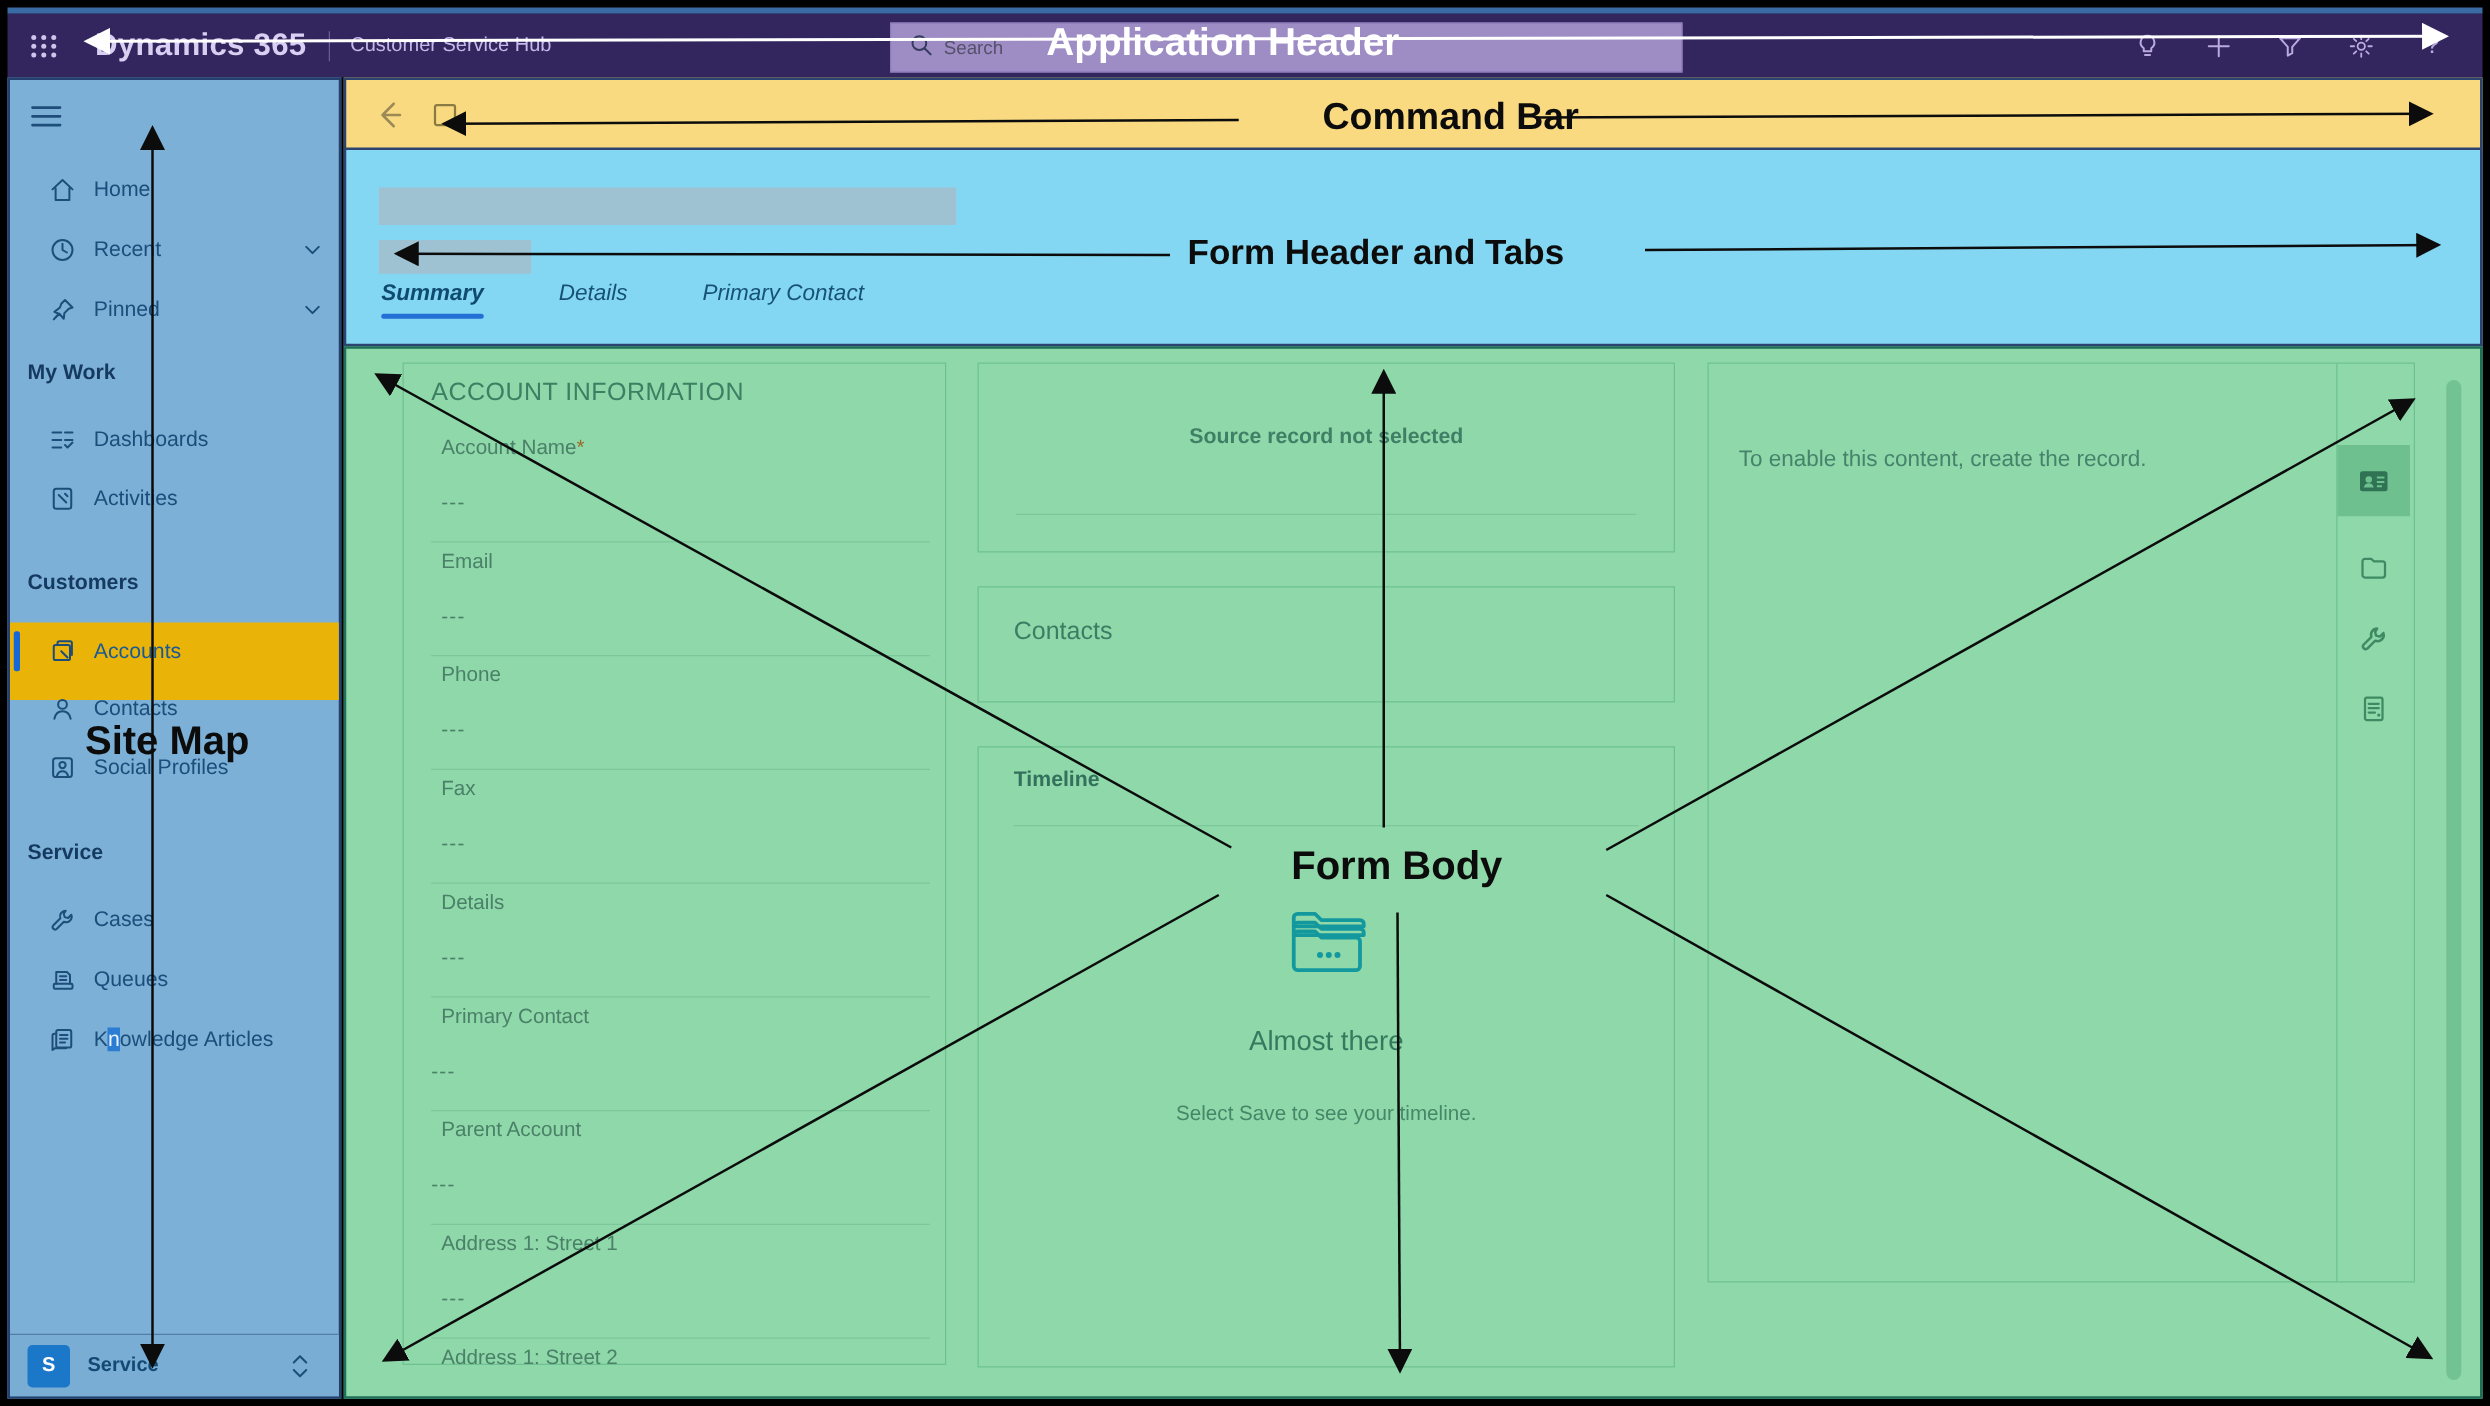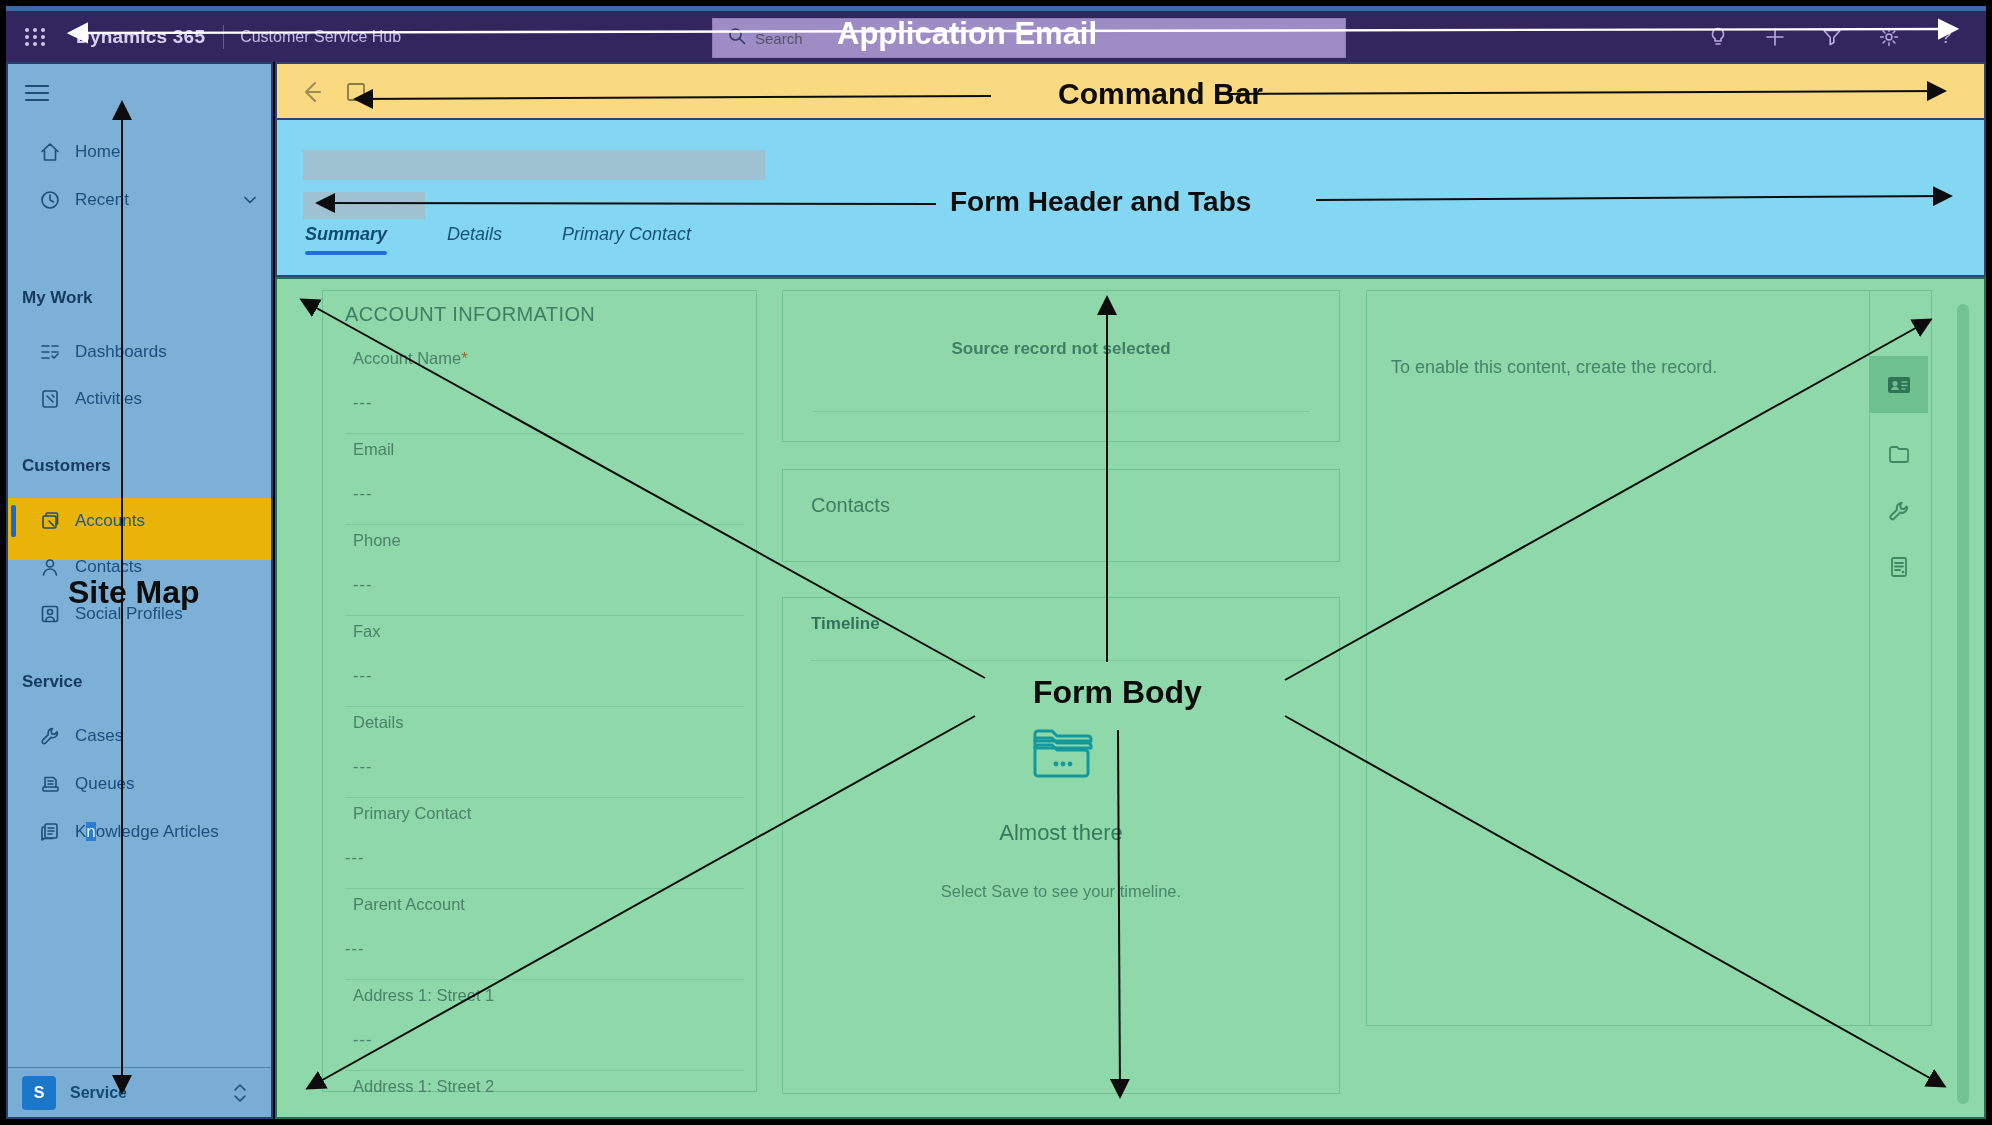--- a/index.html
+++ b/index.html
@@ -4,21 +4,21 @@
 <style>
   html,body{margin:0;padding:0;background:#222;}
   *{box-sizing:border-box;font-family:"Liberation Sans","DejaVu Sans",sans-serif;}
   .screen{position:relative;width:1992px;height:1125px;background:#000;overflow:hidden;}
   .frame{position:absolute;left:6px;top:6px;right:6px;bottom:6px;background:#000;}
 
   
   .topstrip{position:absolute;left:0;right:0;top:0;height:5px;background:#3a6aa4;}
   .app-header{position:absolute;left:0;right:0;top:5px;height:51px;background:#33265e;display:flex;align-items:center;}
   .waffle{margin-left:16px;width:26px;height:26px;display:flex;align-items:center;justify-content:center;}
-  .brand{margin-left:28px;font-size:19px;font-weight:bold;color:#d8cff2;letter-spacing:.2px;}
+  .brand{margin-left:28px;font-size:25px;font-weight:bold;color:#d8cff2;letter-spacing:.2px;}
   .hdr-div{width:1px;height:24px;background:#6a5a9c;margin:0 16px 0 18px;}
   .app-name{font-size:16px;color:#c4b8e8;}
   .search-overlay{position:absolute;left:706px;top:7px;width:634px;height:40px;background:rgba(167,149,205,.93);border:1px solid #8d7cba;display:flex;align-items:center;}
   .search-overlay .mag{margin-left:14px;}
   .search-ph{margin-left:8px;font-size:15px;color:#55516a;}
   .hdr-icons{position:absolute;right:28px;top:0;height:51px;display:flex;align-items:center;gap:33px;}
   .hicon{width:24px;height:24px;color:#b9abdf;display:flex;align-items:center;justify-content:center;font-size:20px;}
 
   
   .sitemap{position:absolute;left:0;top:56px;width:267px;bottom:0;background:#7cb0d7;border:2px solid #23406f;}
@@ -162,20 +162,29 @@
               <path d="M3 10.5 11 3l8 7.5M5.5 9.5V19h11V9.5"></path>
             </svg></span>
         <span class="lbl">Home</span>
       </div>
       <div class="sm-item" style="top:114px">
         <span class="ic"><svg width="22" height="22" viewBox="0 0 22 22" class="icstroke">
               <circle cx="11" cy="11" r="8"></circle>
               <path d="M11 6v5l3.5 2"></path>
             </svg></span>
         <span class="lbl">Recent</span>
+        <span class="chev"><svg width="16" height="16" viewBox="0 0 16 16" class="icstroke">
+              <path d="M3 5.5 8 10.5 13 5.5"></path>
+            </svg></span>
+      </div>
+      <div class="sm-item" style="top:162px">
+        <span class="ic"><svg width="22" height="22" viewBox="0 0 22 22" class="icstroke">
+              <path d="M13 3l6 6-3 1-3.5 3.5L12 18l-3.5-4L4 18.5 8 14l-3.5-1.5L9 9l1-3z"></path>
+            </svg></span>
+        <span class="lbl">Pinned</span>
         <span class="chev"><svg width="16" height="16" viewBox="0 0 16 16" class="icstroke">
               <path d="M3 5.5 8 10.5 13 5.5"></path>
             </svg></span>
       </div>
 
       <div class="sm-sec" style="top:224px">My Work</div>
       <div class="sm-item" style="top:266px">
         <span class="ic"><svg width="22" height="22" viewBox="0 0 22 22" class="icstroke">
               <path d="M3 5h7M3 11h7M3 17h7M13 5h6M13 11h6M13 15l2 2 4-4"></path>
             </svg></span>
@@ -408,19 +417,19 @@
     <line x1="122" y1="103" x2="122" y2="1092" stroke="#0c0c0c" stroke-width="2" marker-start="url(#mb)" marker-end="url(#mb)"></line>
 
     <line x1="1107" y1="662" x2="1107" y2="298" stroke="#0c0c0c" stroke-width="2" marker-end="url(#mb)"></line>
     <line x1="1118" y1="730" x2="1120" y2="1096" stroke="#0c0c0c" stroke-width="2" marker-end="url(#mb)"></line>
     <line x1="985" y1="678" x2="302" y2="300" stroke="#0c0c0c" stroke-width="2" marker-end="url(#mb)"></line>
     <line x1="975" y1="716" x2="308" y2="1088" stroke="#0c0c0c" stroke-width="2" marker-end="url(#mb)"></line>
     <line x1="1285" y1="680" x2="1930" y2="320" stroke="#0c0c0c" stroke-width="2" marker-end="url(#mb)"></line>
     <line x1="1285" y1="716" x2="1944" y2="1086" stroke="#0c0c0c" stroke-width="2" marker-end="url(#mb)"></line>
   </svg>
 
-  <div class="ann white" style="left:837px;top:16px;font-size:31px;">Application Email</div>
+  <div class="ann white" style="left:837px;top:16px;font-size:31px;">Application Header</div>
   <div class="ann black" style="left:1012px;top:77px;font-size:30px;margin-left:46px;">Command Bar</div>
   <div class="ann black" style="left:950px;top:186px;font-size:28px;">Form Header and Tabs</div>
   <div class="ann black" style="left:68px;top:574px;font-size:32px;">Site Map</div>
   <div class="ann black" style="left:1033px;top:674px;font-size:32px;">Form Body</div>
 
 </div>
 
 </body></html>

